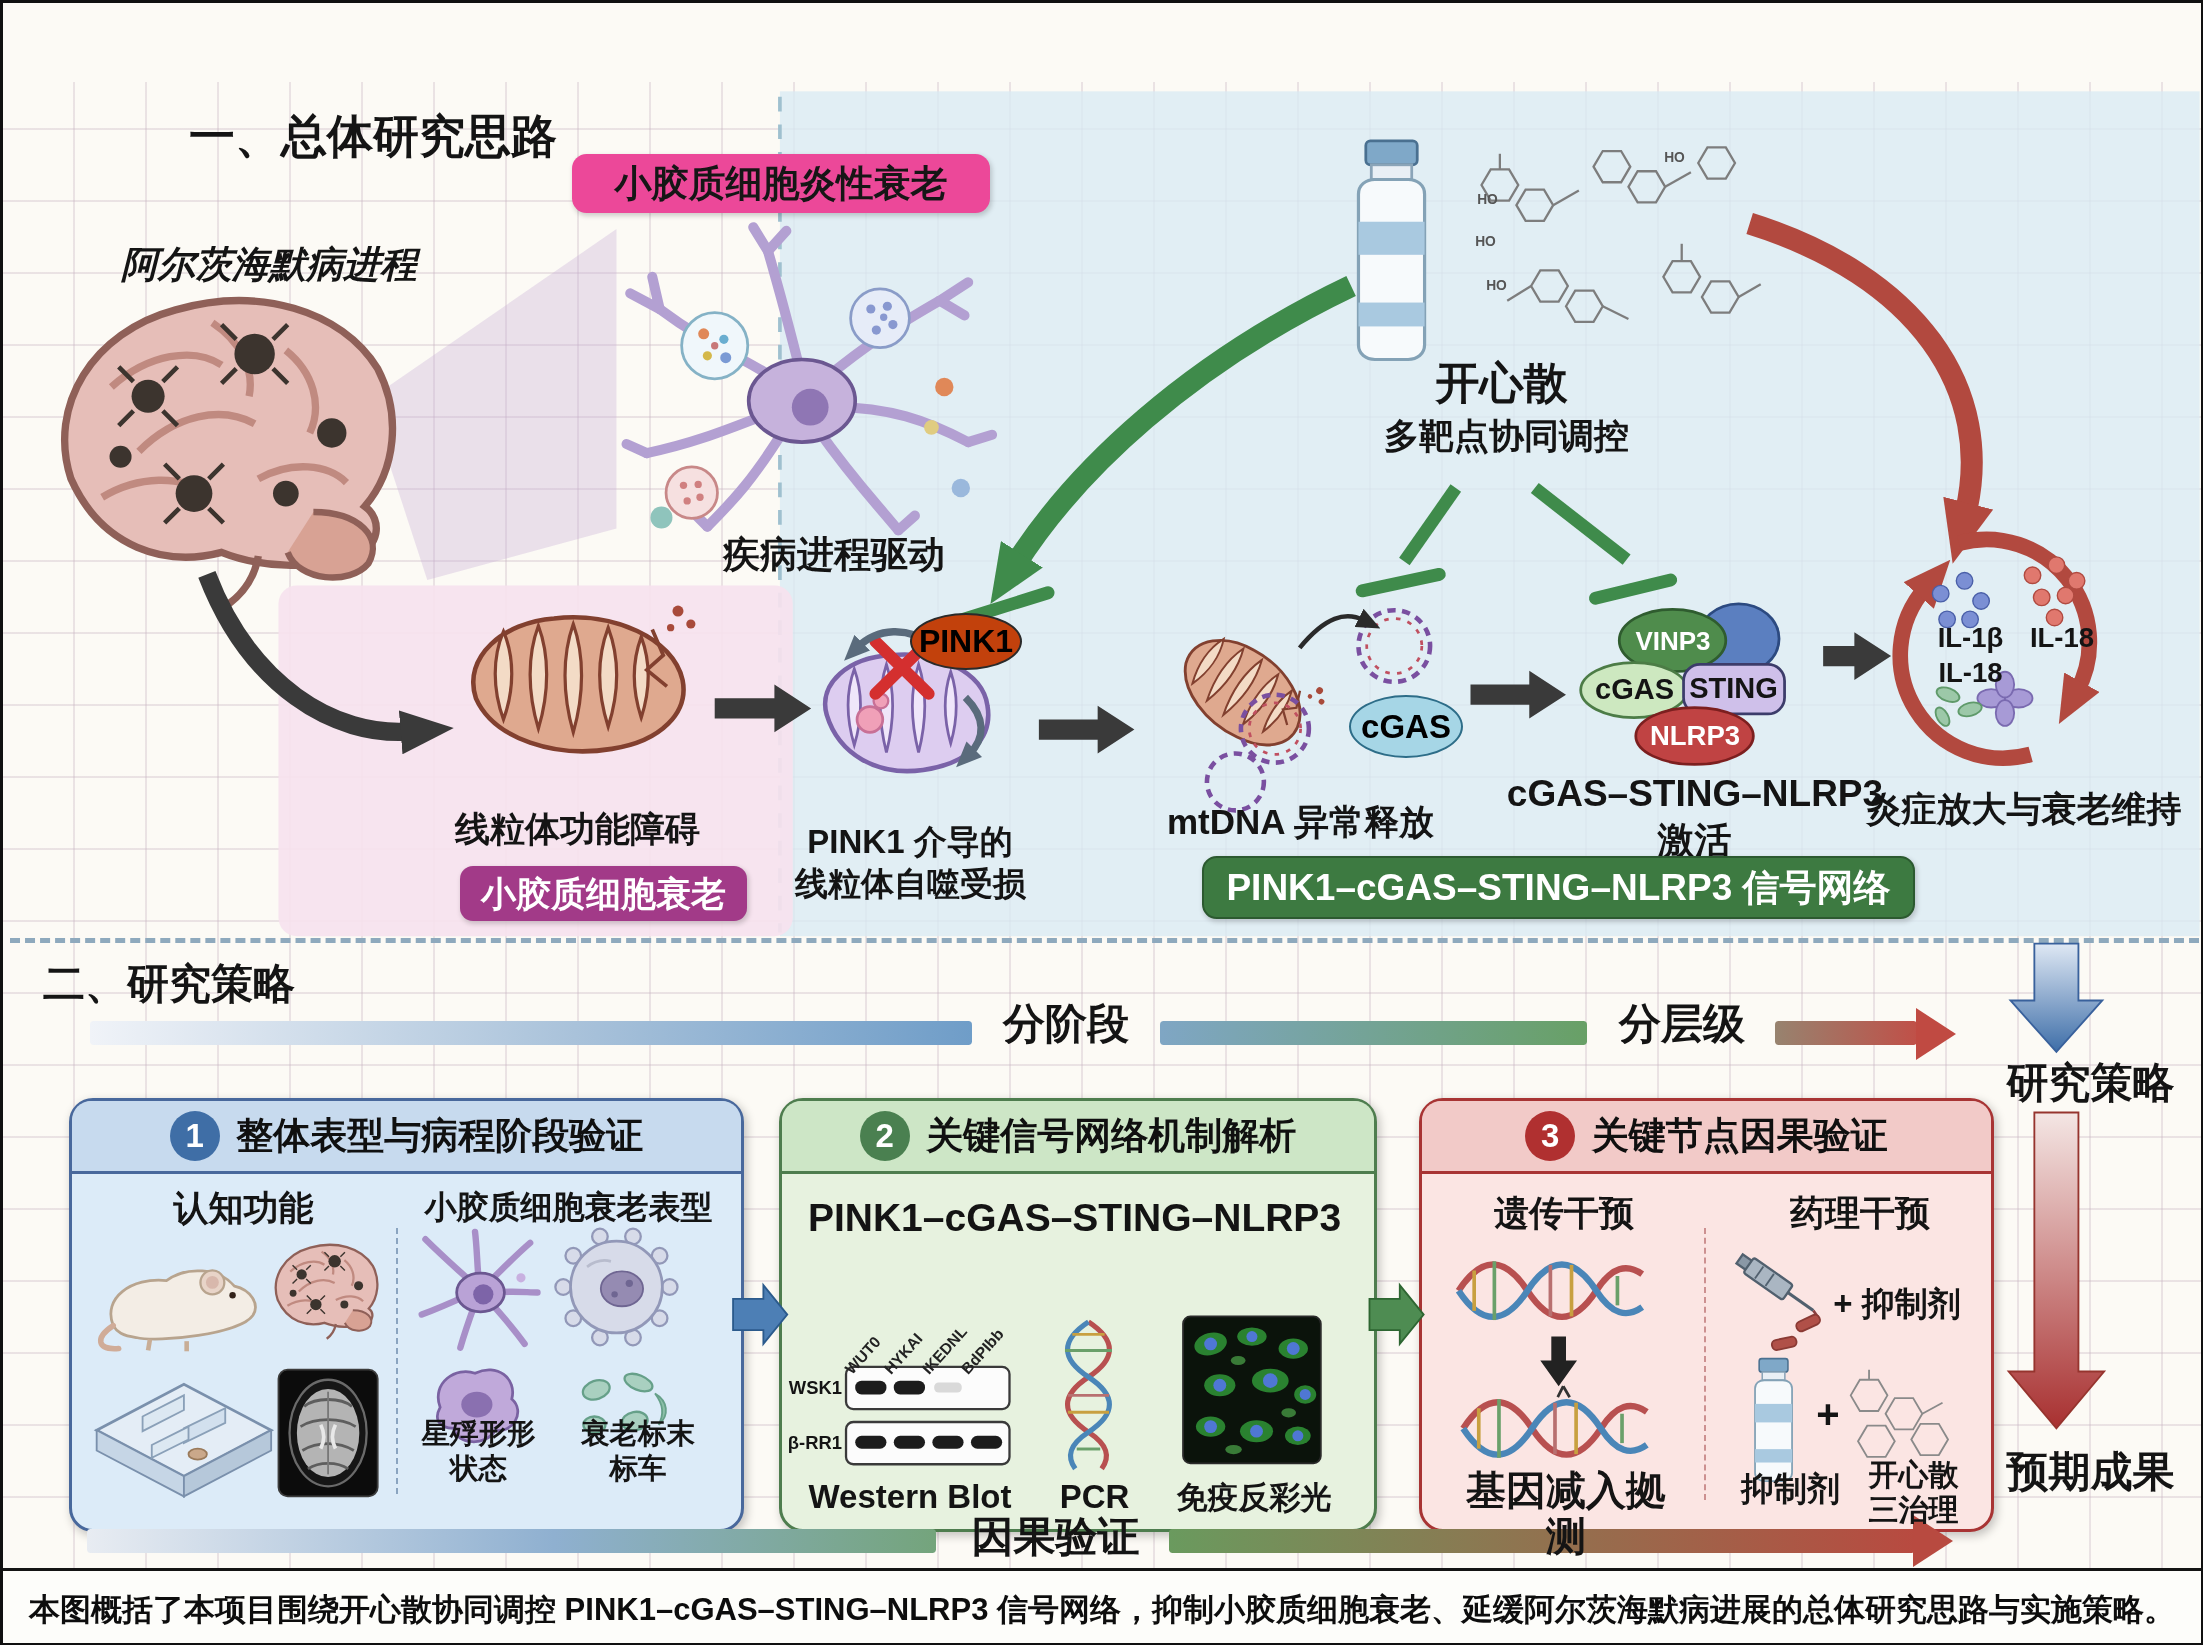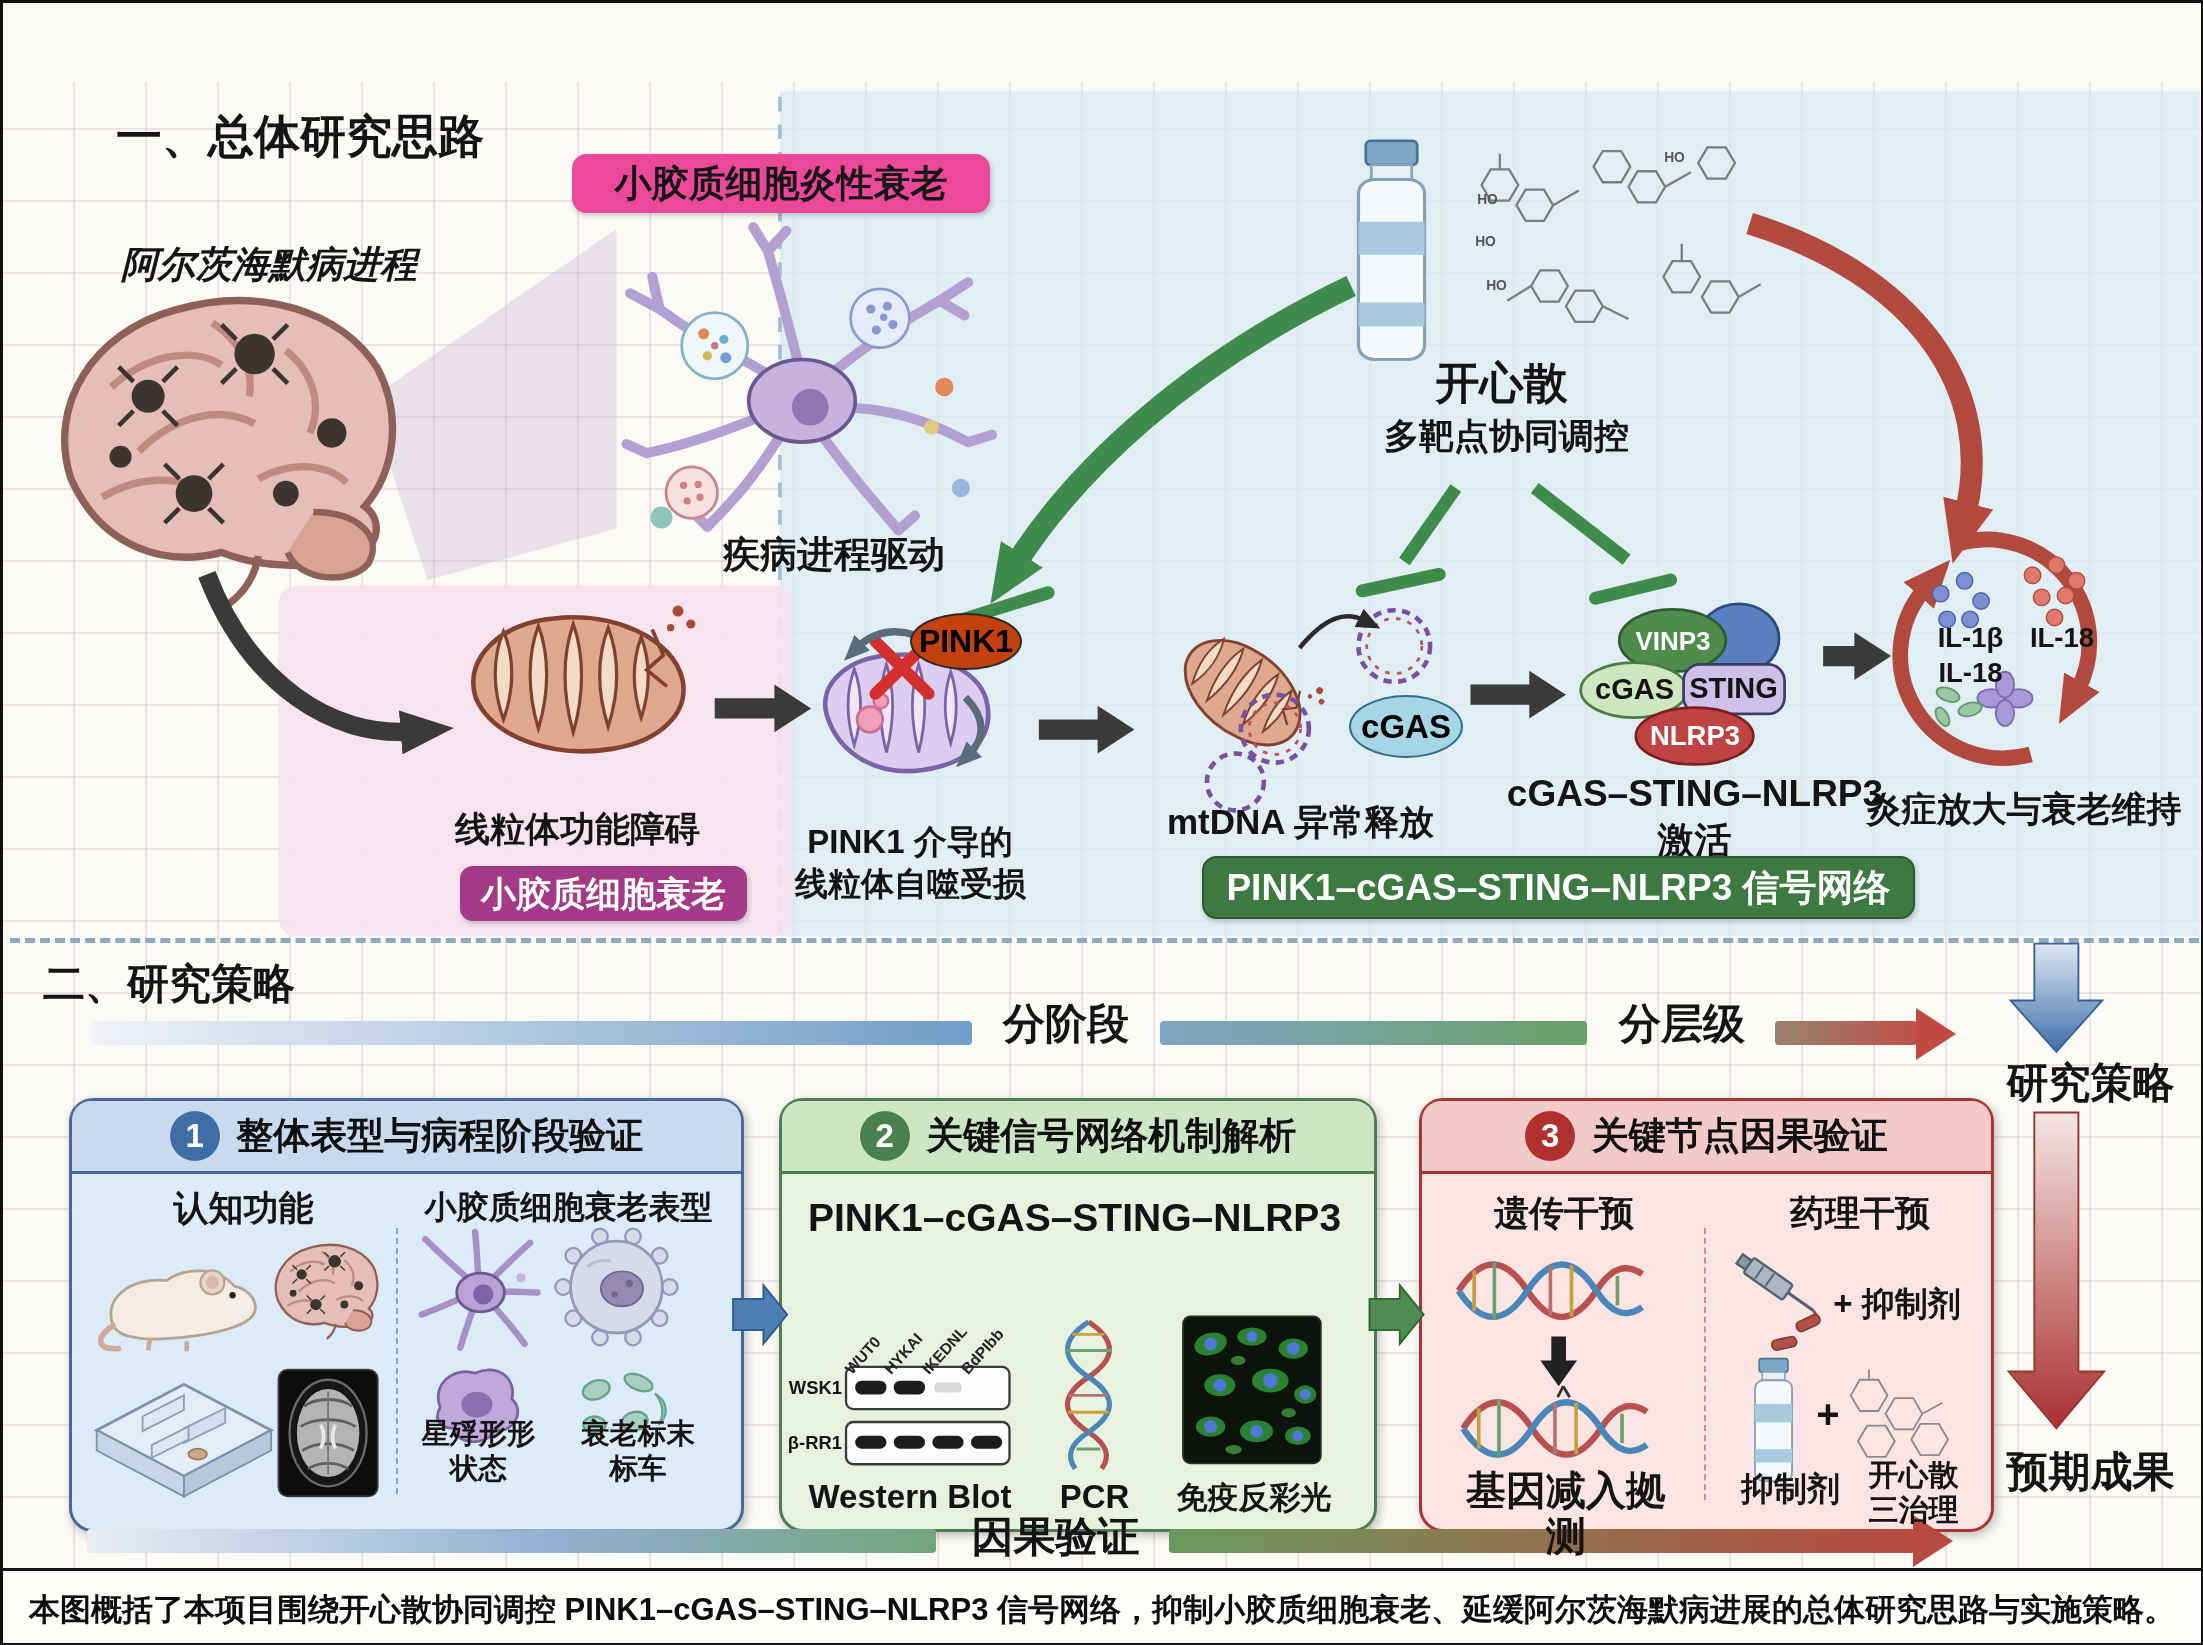--- a/index.html
+++ b/index.html
@@ -483,21 +483,21 @@
     <g transform="translate(2008,1492)" stroke="#8a8a8a" stroke-width="2" fill="none">
       <use href="#hex" transform="translate(24,24)"></use>
         <use href="#hex" transform="translate(62,44)"></use>
       <use href="#hex" transform="translate(32,74)"></use>
         <use href="#hex" transform="translate(90,72)"></use>
       <line x1="82" y1="44" x2="104" y2="32"></line>
         <line x1="24" y1="7" x2="24" y2="-4"></line>
     </g>
   </svg>
 
-  <div class="lbl" style="left:40px;top:107px;width:514px;font-size:46px;text-align:center;">一、总体研究思路</div>
+  <div class="lbl" style="left:40px;top:107px;width:514px;font-size:46px;text-align:right;">一、总体研究思路</div>
   <div class="lbl" style="left:87px;top:241px;width:358px;font-size:37px;font-style:italic;">阿尔茨海默病进程</div>
   <div class="badge" style="left:569px;top:151px;width:418px;height:59px;line-height:59px;font-size:37px;background:#ec4899;color:#161616;">小胶质细胞炎性衰老</div>
   <div class="lbl" style="left:675px;top:531px;width:312px;font-size:37px;">疾病进程驱动</div>
 
   <div class="lbl" style="left:1466px;top:189px;width:37px;font-size:13.8px;color:#555;">HO</div>
   <div class="lbl" style="left:1464px;top:231px;width:37px;font-size:13.8px;color:#555;">HO</div>
   <div class="lbl" style="left:1475px;top:275px;width:37px;font-size:13.8px;color:#555;">HO</div>
   <div class="lbl" style="left:1653px;top:147px;width:37px;font-size:13.8px;color:#555;">HO</div>
 
   <div class="lbl" style="left:1361px;top:354px;width:275px;font-size:44px;">开心散</div>

